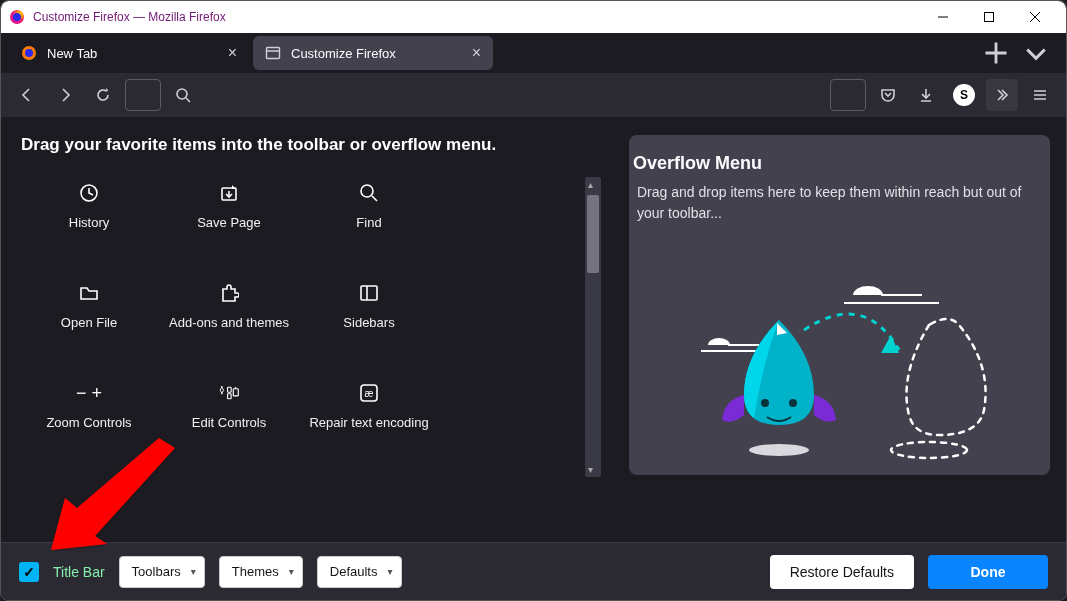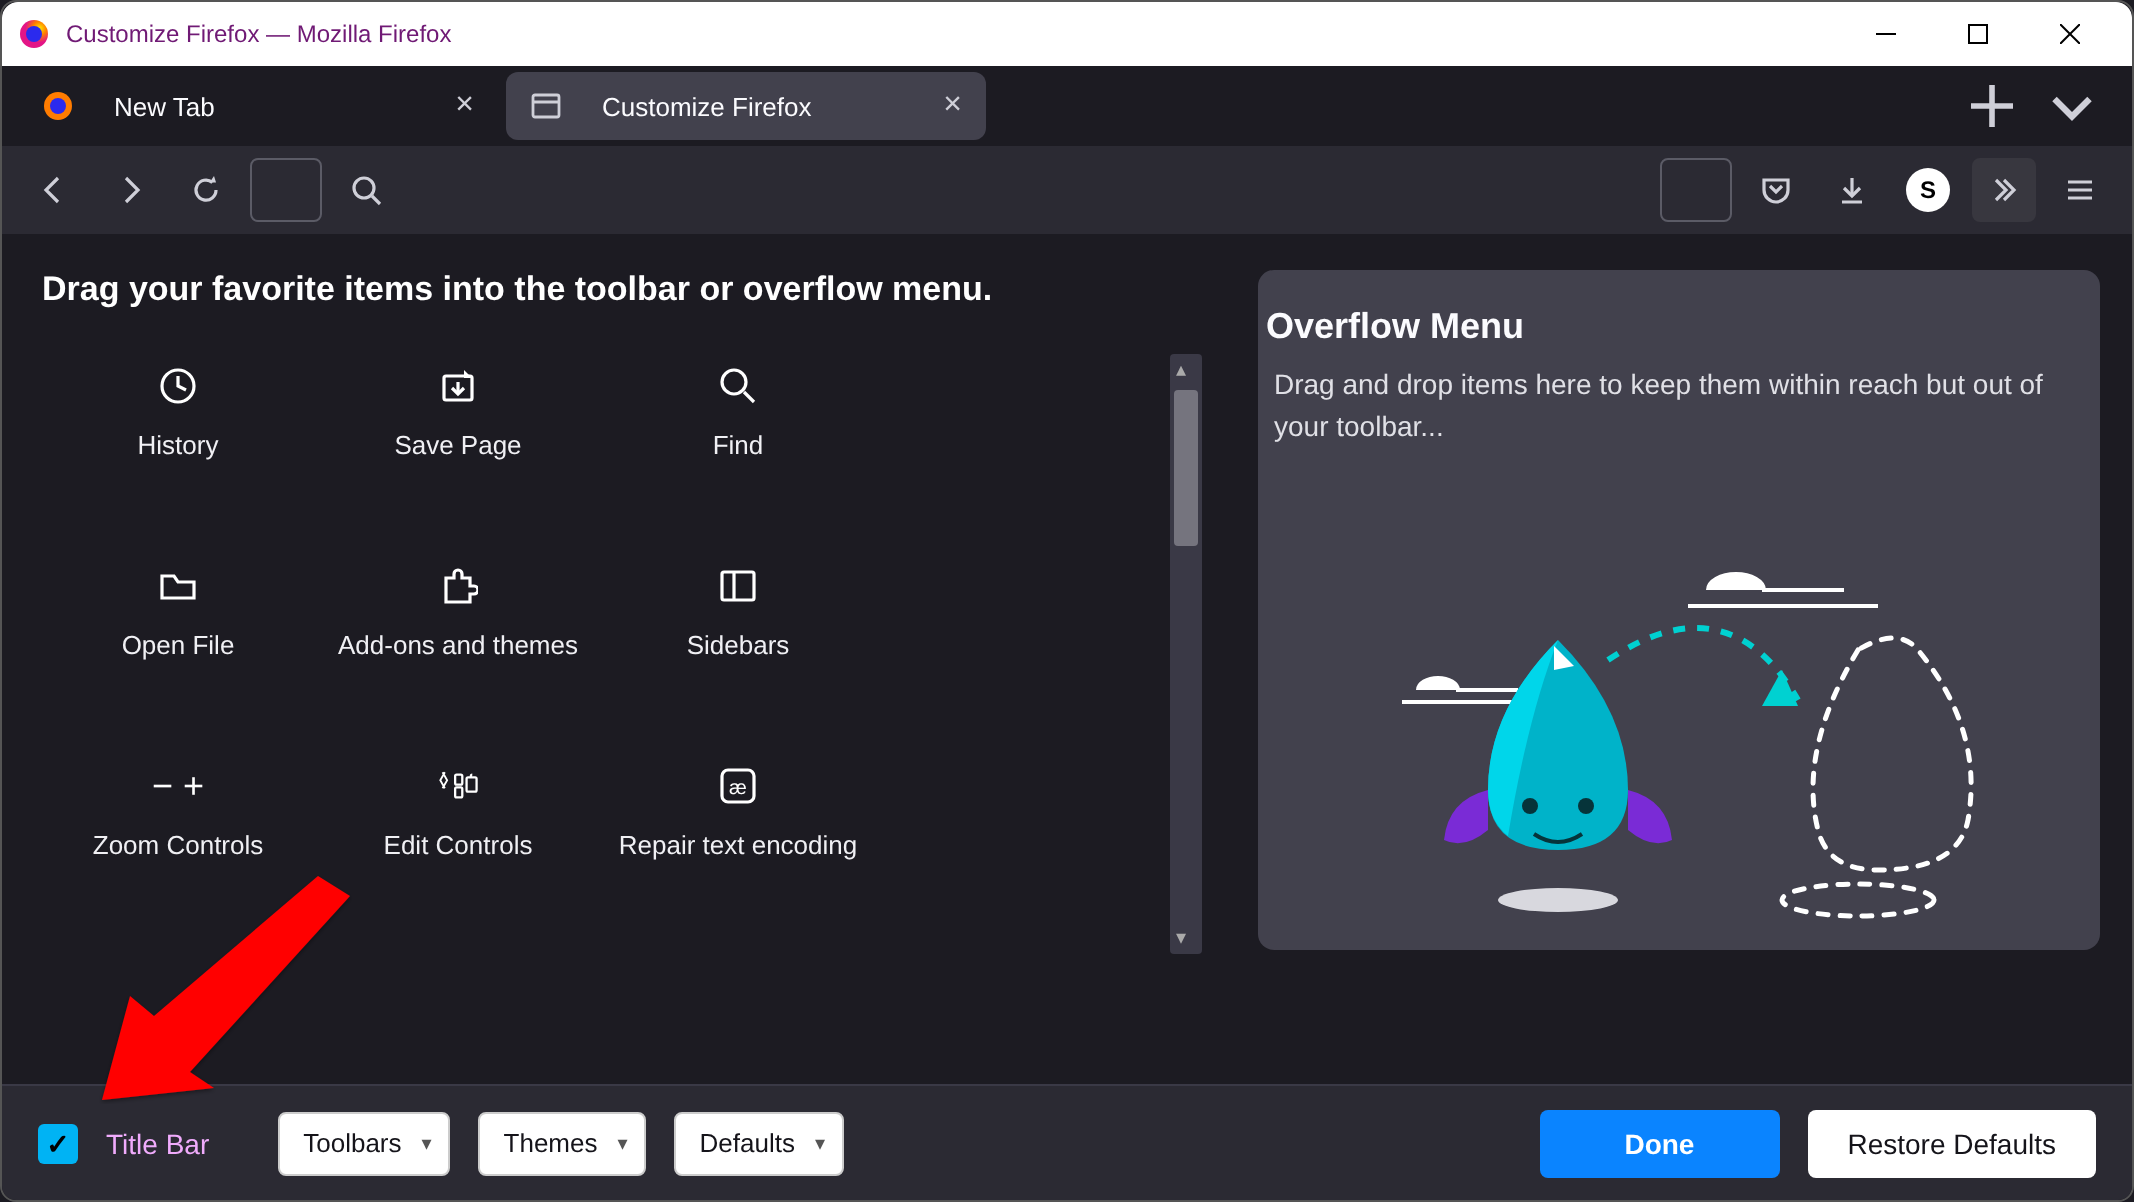--- a/index.html
+++ b/index.html
@@ -12,21 +12,21 @@
 
 
 .titlebar{height:32px;background:#fff;display:flex;align-items:center;padding:0 8px;color:#701a75;font-size:12px;border-radius:8px 8px 0 0}
 .titlebar .ff-icon{width:16px;height:16px;margin-right:8px;display:inline-block}
 .titlebar .spacer{flex:1}
 .winbtn{width:46px;height:32px;display:flex;align-items:center;justify-content:center;font-size:14px}
 .winbtn svg{width:10px;height:10px;stroke:#000;stroke-width:1;fill:none}
 
 
 .tabstrip{height:40px;background:var(--bg-dark);display:flex;align-items:center;padding:0 8px}
-.tab{display:flex;align-items:center;height:34px;padding:0 12px;border-radius:6px;margin-right:4px;font-size:13px;gap:20px;min-width:240px}
+.tab{display:flex;align-items:center;height:34px;padding:0 12px;border-radius:6px;margin-right:4px;font-size:13px;gap:10px;min-width:240px}
 .tab.active{background:var(--tab-active)}
 .tab .favicon{width:16px;height:16px;display:inline-flex;align-items:center;justify-content:center}
 .tab .close{margin-left:auto;font-size:16px;line-height:1;color:var(--muted)}
 .tabstrip .end{margin-left:auto;display:flex;gap:12px;padding-right:8px}
 .end .ibtn{width:28px;height:28px;display:flex;align-items:center;justify-content:center;border-radius:4px}
 
 
 .toolbar{height:44px;background:var(--bg);display:flex;align-items:center;padding:0 10px;gap:6px}
 .tbtn{width:32px;height:32px;display:flex;align-items:center;justify-content:center;border-radius:4px;color:var(--muted)}
 .tbtn.box{border:1px solid var(--stroke)}
@@ -49,21 +49,21 @@
 
 .right{flex:1}
 .panel{background:#42414d;border-radius:8px;padding:18px 4px;height:340px;position:relative;overflow:hidden}
 .panel h2{margin:0 0 8px;font-size:18px;font-weight:600}
 .panel p{margin:4px;font-size:14px;color:#e0e0e6;line-height:1.5}
 .illus{position:absolute;left:0;right:0;bottom:0;height:200px}
 
 
 .footer{position:absolute;left:0;right:0;bottom:0;height:58px;background:var(--bg);border-top:1px solid #3a3946;display:flex;align-items:center;padding:0 18px;gap:14px}
 .chk{width:20px;height:20px;background:var(--blue);border-radius:3px;display:flex;align-items:center;justify-content:center;font-size:14px;color:#000;font-weight:900}
-.chklabel{font-size:14px;color:#f0abfc;margin-right:20px}
+.chklabel{font-size:14px;color:#86efac;margin-right:0}
 .ddbtn{background:#fff;color:#15141a;border:1px solid #ccc;border-radius:4px;height:32px;padding:0 8px 0 12px;display:flex;align-items:center;gap:10px;font-size:13px}
 .ddbtn .caret{font-size:10px;color:#555}
 .footer .spacer{flex:1}
 .btn{height:34px;padding:0 20px;border-radius:4px;font-size:14px;display:flex;align-items:center}
 .btn.light{background:#fff;color:#15141a}
 .btn.primary{background:#0a84ff;color:#fff;font-weight:600;min-width:120px;justify-content:center}
 
 
 .arrow-annot{position:absolute;left:40px;bottom:48px;pointer-events:none}
 </style>
@@ -334,25 +334,25 @@
     </div>
   <div class="ddbtn">
       <span>Themes</span>
       <span class="caret">▾</span>
     </div>
   <div class="ddbtn">
       <span>Defaults</span>
       <span class="caret">▾</span>
     </div>
   <div class="spacer"></div>
+  <div class="btn light">
+      <span>Restore Defaults</span>
+    </div>
   <div class="btn primary">
       <span>Done</span>
-    </div>
-  <div class="btn light">
-      <span>Restore Defaults</span>
     </div>
 </div>
 
 <svg class="arrow-annot" width="140" height="120">
   <defs>
       <filter id="sh">
         <feDropShadow dx="0" dy="1" stdDeviation="1" flood-opacity="0.4"></feDropShadow>
       </filter>
     </defs>
   <polygon points="118,6 134,16 54,104 66,112 10,118 24,66 36,76" fill="#ff0000" filter="url(#sh)"></polygon>

